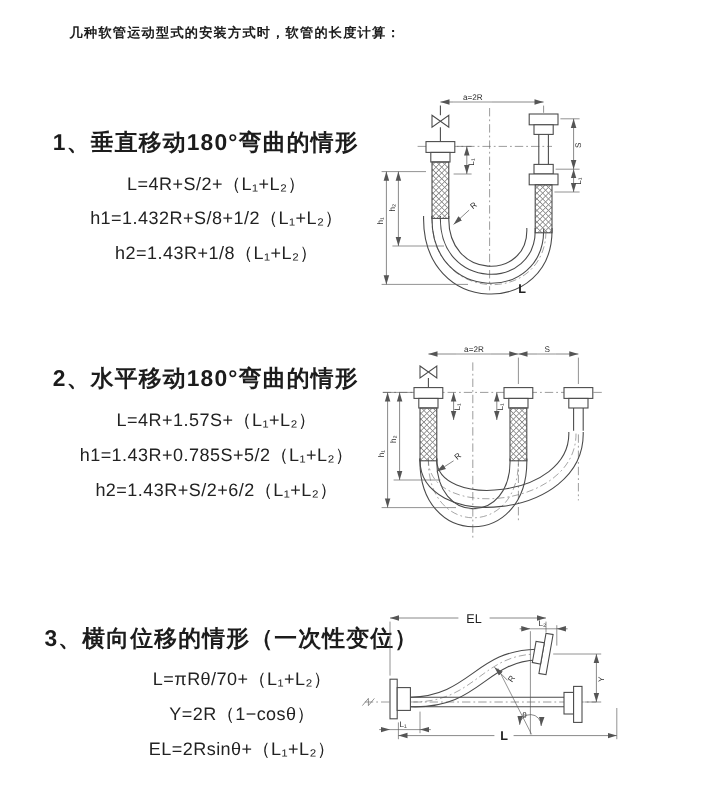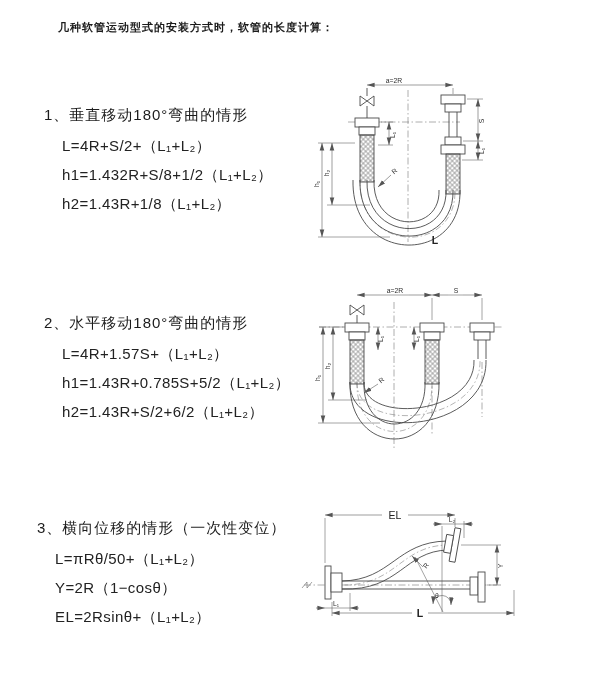--- a/index.html
+++ b/index.html
@@ -1,22 +1,22 @@
 <!DOCTYPE html>
 <html><head>
 <meta charset="utf-8">
 <style>
   html,body{margin:0;padding:0;background:#ffffff;}
   body{width:600px;height:675px;position:relative;font-family:"Liberation Sans",sans-serif;color:#1c1c1c;overflow:hidden;}
   .doc-title{position:absolute;left:30px;top:20px;font-size:11px;font-weight:bold;letter-spacing:1px;margin-left:28px;}
   .section{position:absolute;}
-  .sec-heading{font-size:15px;font-weight:normal;letter-spacing:1px;margin:0 0 12px 0;}
-  .formula{font-size:15px;letter-spacing:0.4px;margin:0 0 10px 0;padding-left:18px;font-weight:500;color:#222;}
+  .sec-heading{font-size:19px;font-weight:bold;letter-spacing:1px;margin:0 0 12px 0;}
+  .formula{font-size:15px;letter-spacing:0.4px;margin:0 0 10px 0;padding-left:18px;font-weight:500;color:#222;text-align:center;}
   .sec1{left:44px;top:106px;}
-  .sec2{left:44px;top:314px;}
+  .sec2{left:44px;top:303px;}
   .sec3{left:37px;top:519px;}
   svg{position:absolute;overflow:visible;}
   .d1{left:308px;top:72px;}
   .d2{left:310px;top:282px;}
   .d3{left:300px;top:500px;}
   .ln{stroke:#4a4a4a;stroke-width:0.9;fill:none;}
   .thin{stroke:#5a5a5a;stroke-width:0.55;fill:none;}
   .dim{stroke:#5a5a5a;stroke-width:0.6;fill:none;}
   .dash{stroke:#6a6a6a;stroke-width:0.55;fill:none;stroke-dasharray:7 2.5 1.5 2.5;}
   .hose{stroke:#4a4a4a;stroke-width:0.9;fill:none;}
@@ -39,21 +39,21 @@
 
 <div class="section sec2">
   <div class="sec-heading">2、水平移动180°弯曲的情形</div>
   <div class="formula">L=4R+1.57S+（L₁+L₂）</div>
   <div class="formula">h1=1.43R+0.785S+5/2（L₁+L₂）</div>
   <div class="formula">h2=1.43R+S/2+6/2（L₁+L₂）</div>
 </div>
 
 <div class="section sec3">
   <div class="sec-heading">3、横向位移的情形（一次性变位）</div>
-  <div class="formula">L=πRθ/50+（L₁+L₂）</div>
+  <div class="formula">L=πRθ/70+（L₁+L₂）</div>
   <div class="formula">Y=2R（1−cosθ）</div>
   <div class="formula">EL=2Rsinθ+（L₁+L₂）</div>
 </div>
 
 <svg class="d1" width="200" height="185" viewBox="0 0 200 185">
   <defs>
     <marker id="d1a" orient="auto-start-reverse" markerWidth="10" markerHeight="8" refX="7.6" refY="3" markerUnits="userSpaceOnUse">
         <path d="M0,0.7 L7.6,3 L0,5.3 Z" fill="#555"></path>
       </marker>
     <pattern id="d1h" width="3.4" height="3.4" patternUnits="userSpaceOnUse" patternTransform="rotate(45)">

